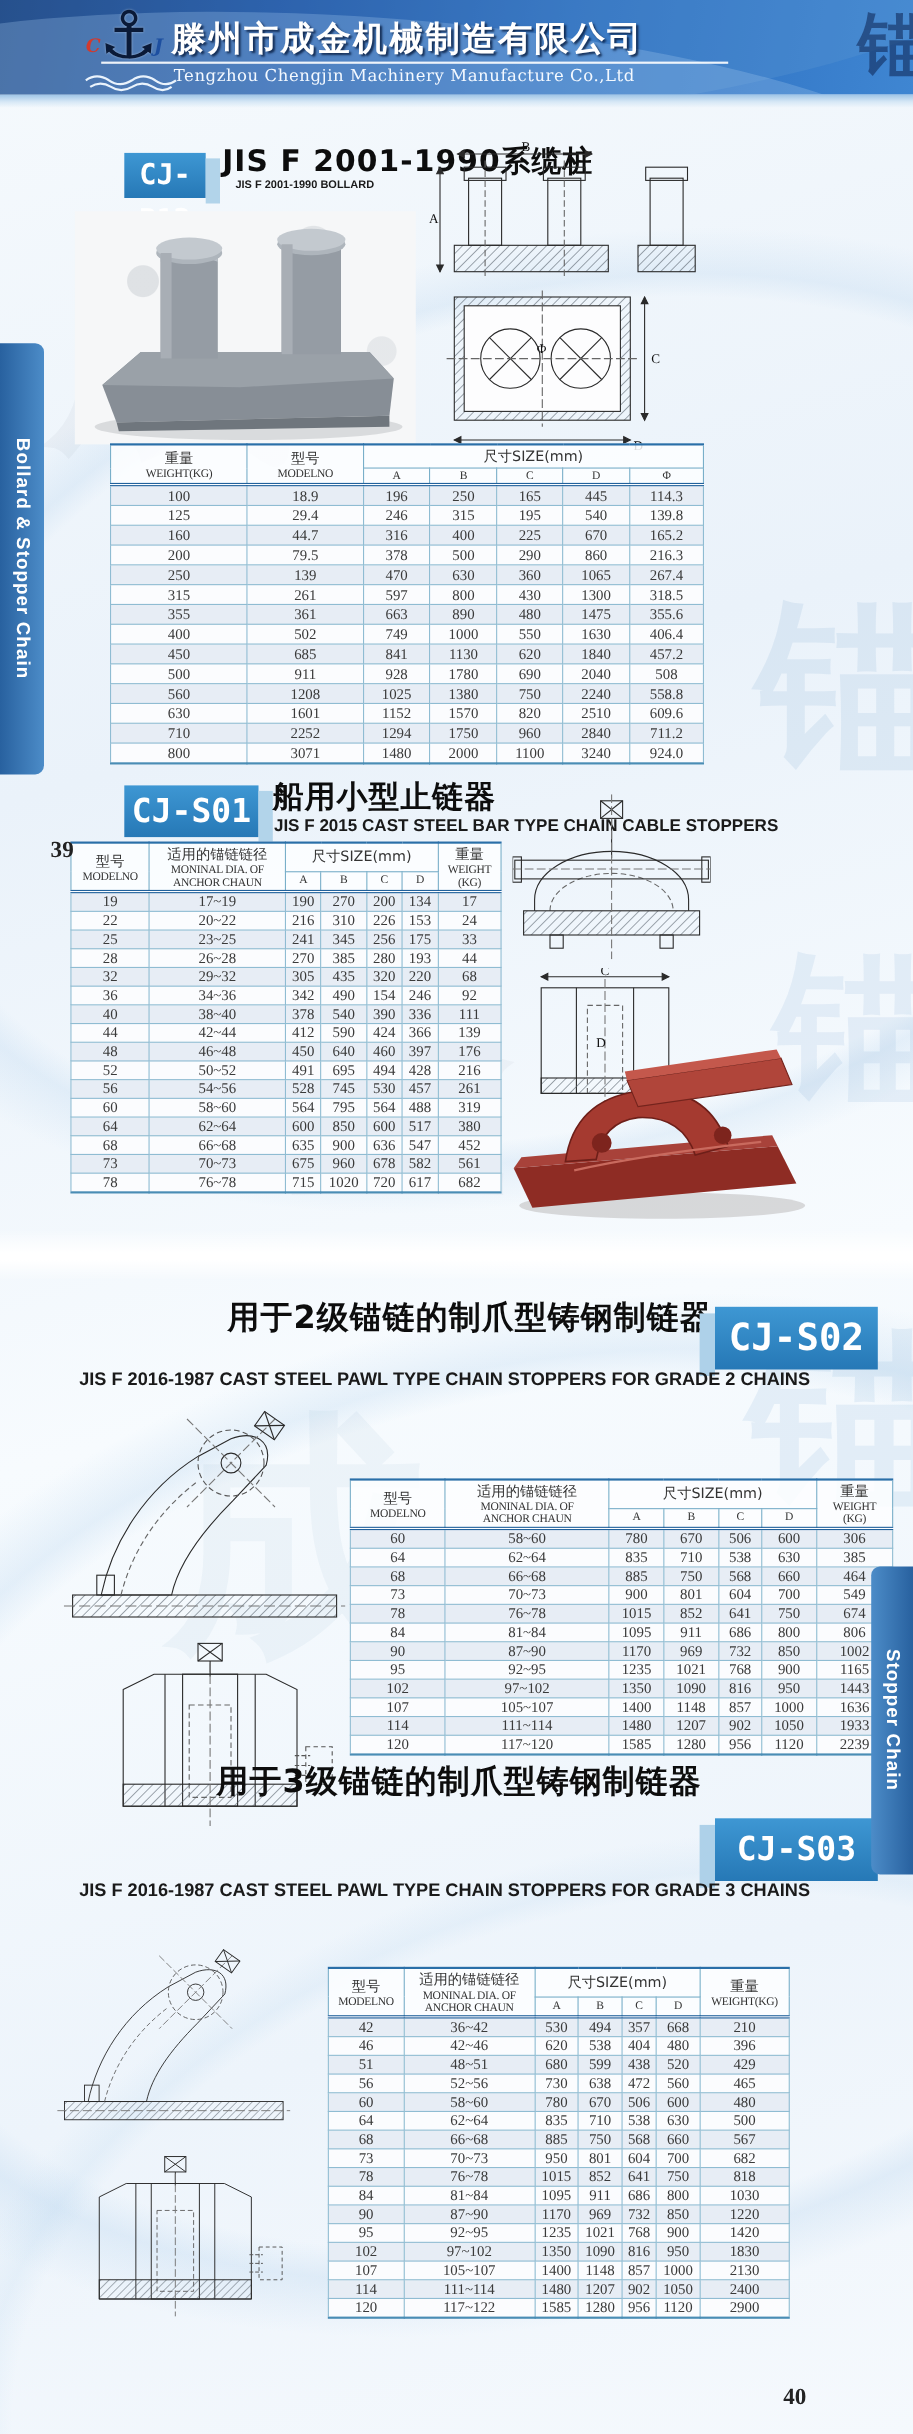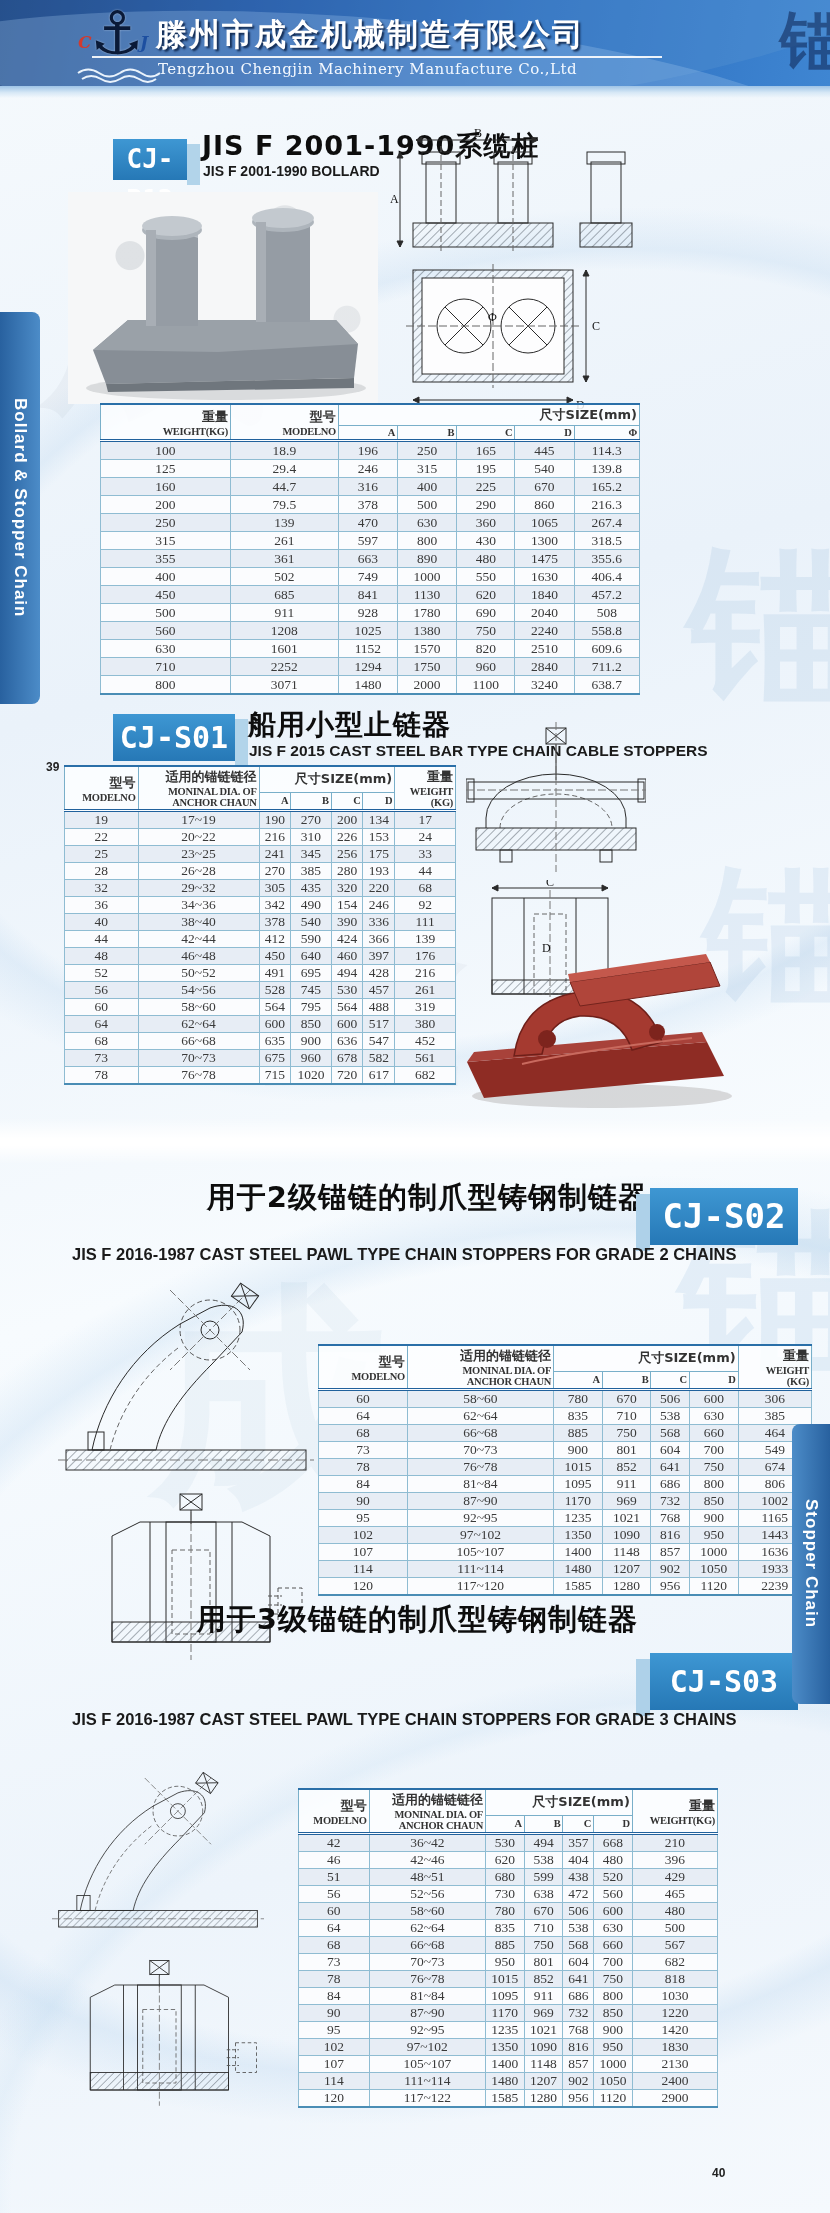--- a/index.html
+++ b/index.html
@@ -31,21 +31,21 @@
   .badge{position:absolute;background:linear-gradient(180deg,#3e97d3,#2678b6);color:#fff;
          text-align:center;font-family:"DejaVu Sans Mono",monospace;font-weight:bold;}
   .badge .strip-r{position:absolute;right:-13px;top:5px;width:13px;height:100%;background:#b2d4ea;}
   .badge .strip-l{position:absolute;left:-14px;top:6px;width:14px;height:100%;background:#aed1e9;}
   .title-cn{position:absolute;font-weight:bold;color:#0d0d0d;letter-spacing:1px;}
   .title-en{position:absolute;font-weight:bold;color:#1a1a1a;font-family:"Liberation Sans",sans-serif;}
   
   table.spec{position:absolute;border-collapse:collapse;table-layout:auto;
          font-family:"Liberation Serif",serif;background:rgba(253,254,255,.85);
          border-top:2px solid #2a6fa8;border-bottom:2px solid #4a8db5;}
-  table.spec th{font-weight:bold;color:#333;border:1px solid #79afc9;padding:1px 2px;text-align:right;}
+  table.spec th{font-weight:normal;color:#333;border:1px solid #79afc9;padding:1px 2px;}
   table.spec thead{border-bottom:3px double #21619c;}
   table.spec td{color:#3a3a3a;text-align:center;border:1px solid #8fbcd2;
          font-size:13.5px;height:15.5px;padding:0 2px;}
   table.spec tbody tr:nth-child(odd){background:#e7edf5;}
   table.spec tbody tr:nth-child(even){background:#fbfcfe;}
   .h-cn{font-size:13px;font-family:"DejaVu Sans",sans-serif;}
   .h-en{font-size:10.5px;font-family:"Liberation Serif",serif;letter-spacing:-.3px;}
   .h-size{font-size:13px;margin-top:12px;}
   .h-letter{font-size:13px;}
   #table1{left:100px;top:403px;width:540px;}
@@ -54,22 +54,22 @@
   #table3{left:318px;top:1344px;width:494px;}
   #table4{left:298px;top:1788px;width:420px;}
   
   .side-tab{position:absolute;color:#fff;display:flex;align-items:center;justify-content:center;
          font-weight:bold;font-size:17px;letter-spacing:1px;
          writing-mode:vertical-rl;text-orientation:mixed;font-family:"Liberation Sans",sans-serif;}
   #sidebar39{left:0;top:312px;width:40px;height:392px;border-radius:0 8px 8px 0;
          background:linear-gradient(90deg,#28619f,#4c8cc8);}
   #sidebar40{left:792px;top:1424px;width:38px;height:280px;border-radius:8px 0 0 8px;
          background:linear-gradient(270deg,#28619f,#4c8cc8);}
-  .page-num{position:absolute;font-size:12px;font-weight:bold;color:#222;
-         font-family:Liberation Sans, sans-serif;}
+  .page-num{position:absolute;font-size:21px;font-weight:bold;color:#222;
+         font-family:Liberation Serif, serif;}
   #pnum39{left:46px;top:760px;}
   #pnum40{left:712px;top:2166px;}
   
   .drawing{position:absolute;}
   .drawing svg{display:block;}
   #bollard-photo{left:68px;top:192px;width:310px;height:212px;
       background:radial-gradient(circle at 20% 30%,rgba(200,205,210,.5) 0 14px,transparent 15px),
                  radial-gradient(circle at 70% 15%,rgba(200,205,210,.45) 0 18px,transparent 19px),
                  radial-gradient(circle at 45% 80%,rgba(205,210,215,.4) 0 16px,transparent 17px),
                  radial-gradient(circle at 90% 60%,rgba(205,210,215,.4) 0 13px,transparent 14px),#f6f7f8;}
@@ -118,21 +118,21 @@
     <div id="company-en">Tengzhou Chengjin Machinery Manufacture Co.,Ltd</div>
     <div id="header-wm">锚</div>
   </div>
   <div id="header-bottom-strip"></div>
 
   <div class="badge" style="left:113px;top:139px;width:74px;height:41px;font-size:26px;line-height:41px;">
     <span>CJ-B12</span>
     <div class="strip-r"></div>
   </div>
   <div class="title-cn" style="left:202px;top:128px;font-size:27px;">JIS F 2001-1990系缆桩</div>
-  <div class="title-en" style="left:203px;top:163px;font-size:14px;">JIS F 2001-1990 BOLLARD</div>
+  <div class="title-en" style="left:214px;top:163px;font-size:10px;">JIS F 2001-1990 BOLLARD</div>
 
   <div id="bollard-photo" class="drawing">
     <svg width="310" height="212" viewBox="0 0 310 212">
       <ellipse cx="158" cy="196" rx="140" ry="12" fill="rgba(90,95,100,.18)"></ellipse>
       <path d="M25,158 L60,128 L268,128 L290,152 L286,186 L38,192 Z" fill="#878e96"></path>
       <path d="M25,158 L60,128 L268,128 L290,152 L150,160 Z" fill="#9aa1a8"></path>
       <path d="M38,192 L286,186 L286,196 L40,200 Z" fill="#6f767d"></path>
       <rect x="78" y="38" width="52" height="96" fill="#959ca4"></rect>
       <path d="M78,38 q26,-12 52,0 l0,8 q-26,-10 -52,0 Z" fill="#b9bfc6"></path>
       <ellipse cx="104" cy="38" rx="30" ry="10" fill="#aeb5bc"></ellipse>
@@ -343,21 +343,21 @@
           <td>2840</td>
           <td>711.2</td>
         </tr>
         <tr>
           <td>800</td>
           <td>3071</td>
           <td>1480</td>
           <td>2000</td>
           <td>1100</td>
           <td>3240</td>
-          <td>638.7</td>
+          <td>924.0</td>
         </tr>
       </tbody>
     </table>
 
   <div class="badge" style="left:113px;top:714px;width:122px;height:47px;font-size:30px;line-height:47px;">
     <span>CJ-S01</span>
     <div class="strip-r"></div>
   </div>
   <div class="title-cn" style="left:248px;top:706px;font-size:28px;">船用小型止链器</div>
   <div class="title-en" style="left:249px;top:742px;font-size:15.5px;">JIS F 2015 CAST STEEL BAR TYPE CHAIN CABLE STOPPERS</div>

